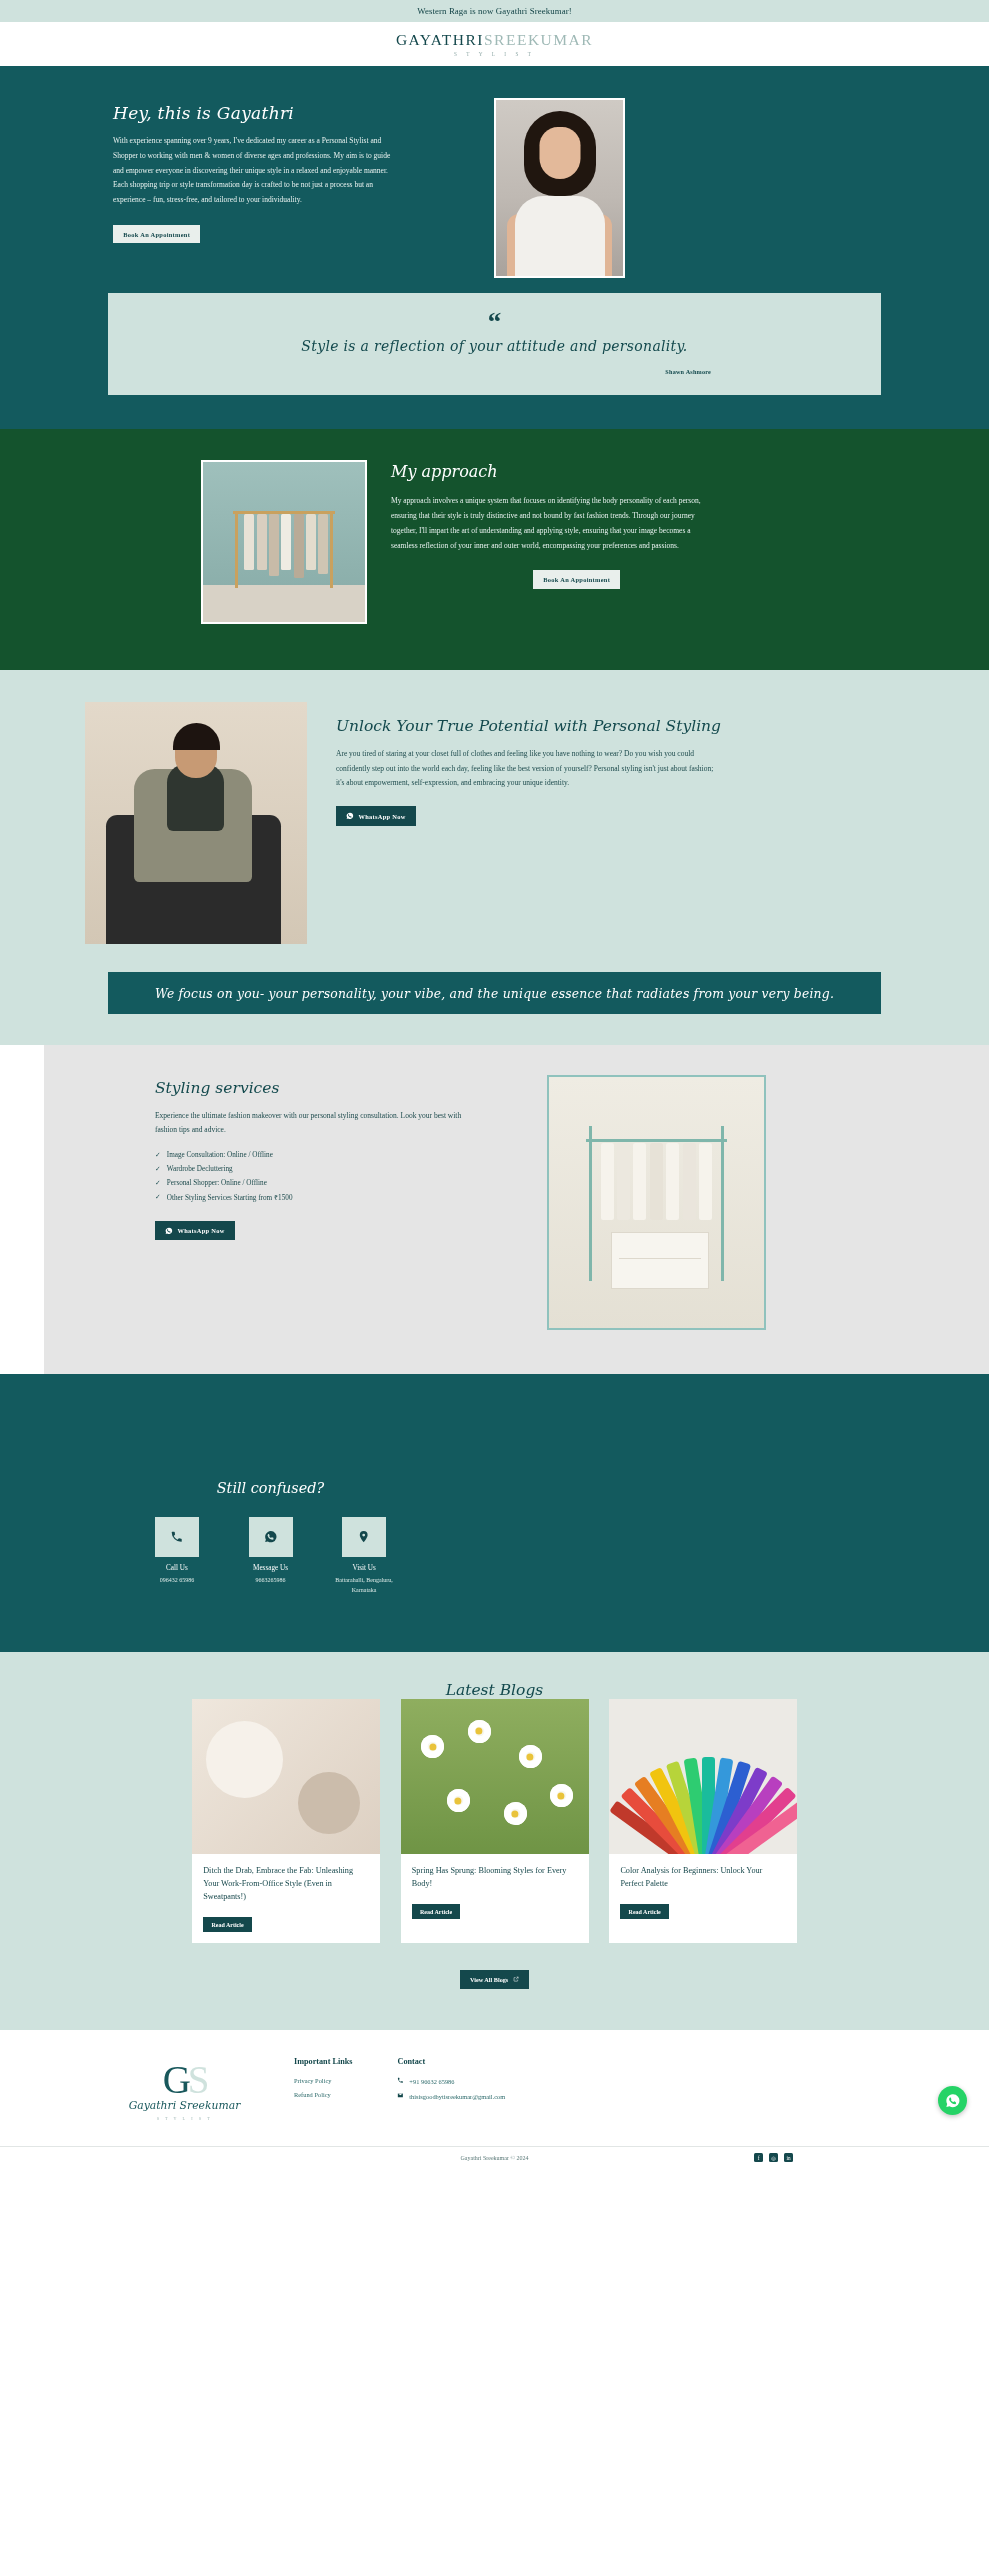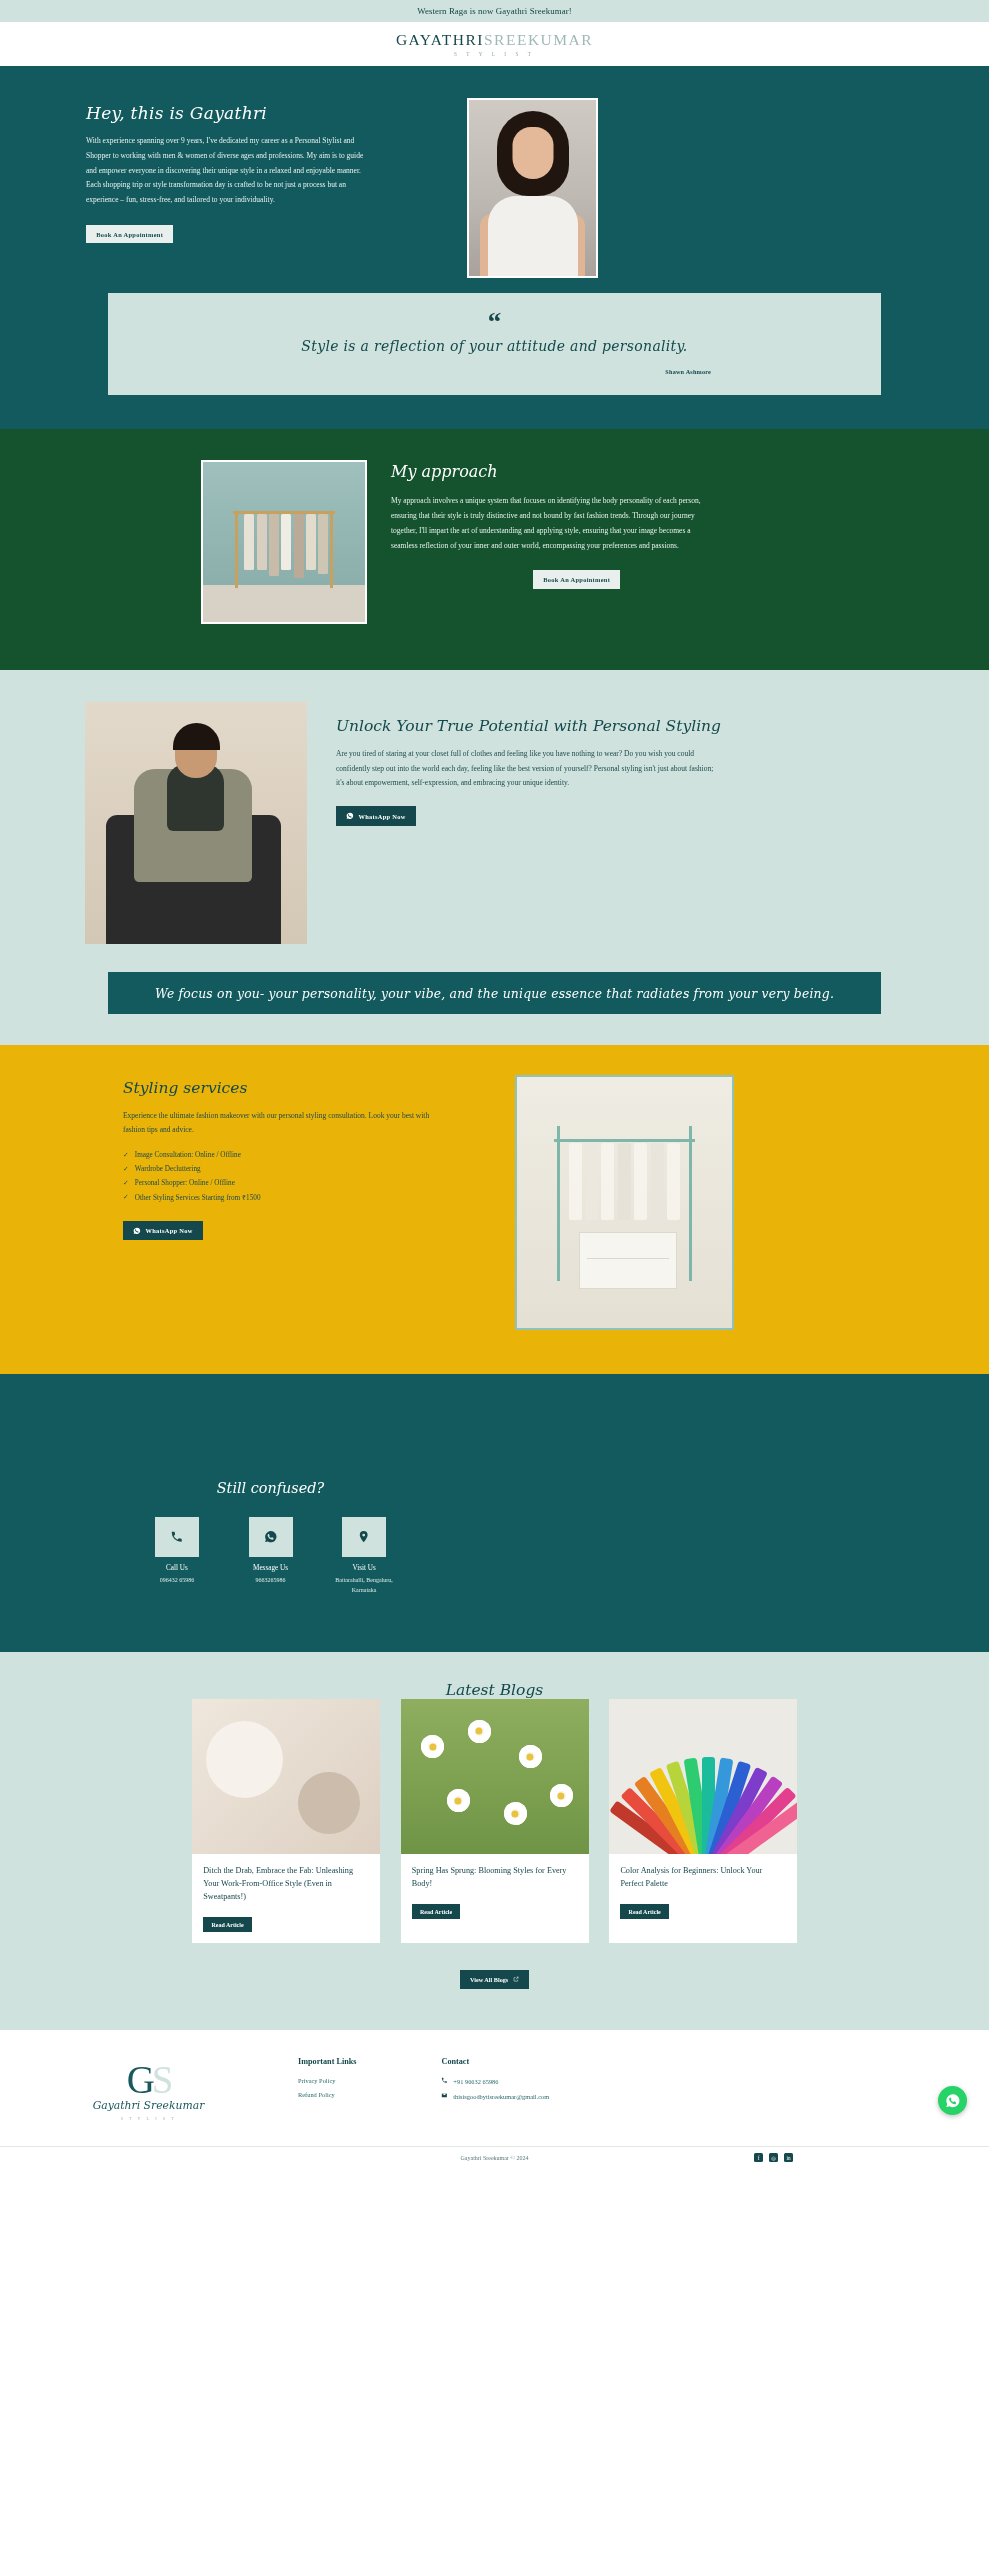--- a/index.html
+++ b/index.html
@@ -45,21 +45,21 @@
     color: #8fa9a7;
     margin-top: 2.1px;
     text-align: center;
   }
 
   
   .hero {
     background: #135a5e;
     padding: 32px 0 34px;
   }
-  .hero-inner { display: flex; gap: 31px; align-items: flex-start; padding-left: 86px; }
+  .hero-inner { display: flex; gap: 31px; align-items: flex-start; padding-left: 113px; }
   .hero-text { width: 319px; color: #ffffff; padding-top: 5.2px; }
   .script {
     font-family: "DejaVu Serif", serif;
     font-style: italic;
     font-weight: normal;
   }
   .hero-title {
     font-size: 17px;
     color: #ffffff;
     margin-bottom: 11.3px;
@@ -192,21 +192,21 @@
   .wa-glyph { width: 7.7px; height: 7.7px; display: inline-block; }
 
   
   .focus-band {
     background: #135a5e; width: 773px; margin: 0 auto;
     padding: 13.4px 0; text-align: center;
   }
   .focus-text { color: #ffffff; font-size: 12.4px; letter-spacing: 0.2px; }
 
   
-  .services { background: #eab308; padding: 30px 12px 44px; }
+  .services { background: #e5e5e5; padding: 30px 0 44px; margin-left: 44px; }
   .services-inner { display: flex; gap: 31px; padding-left: 111px; align-items: flex-start; }
   .services-text { width: 361px; padding-top: 4.1px; }
   .services-title { font-size: 15.5px; color: #13494d; margin-bottom: 11.3px; }
   .services-body { font-size: 7.5px; line-height: 1.95; color: #1c4a4c; width: 330px; }
   .svc-list { list-style: none; margin-top: 13.4px; }
   .svc-list li {
     font-size: 7.2px; color: #1c4a4c; margin-bottom: 5.7px;
     display: flex; align-items: center; gap: 6.2px;
   }
   .tick { color: #14484c; font-size: 6.7px; }
@@ -273,21 +273,21 @@
   }
   .view-all-wrap { text-align: center; margin-top: 27px; }
   .btn-viewall {
     display: inline-flex; align-items: center; gap: 4.6px;
     background: #14484c; color: #ffffff; font-size: 6.2px; font-weight: bold;
     padding: 5.7px 10.3px; border: none; cursor: pointer; font-family: "Liberation Serif", serif;
   }
 
   
   .footer { background: #ffffff; padding: 27px 0 13.4px; }
-  .footer-inner { display: flex; padding-left: 84px; gap: 85px; align-items: flex-start; }
+  .footer-inner { display: flex; padding-left: 120px; gap: 45px; align-items: flex-start; }
   .f-logo { width: 129px; text-align: center; }
   .f-mark { font-size: 39px; color: #cfe2dd; font-family: "Liberation Serif", serif; letter-spacing: -3.1px; }
   .f-mark .g { color: #19585c; }
   .f-name { font-size: 10.8px; color: #19585c; margin-top: -3.1px; }
   .f-sub { font-size: 4.1px; letter-spacing: 2.6px; color: #9bb4b2; margin-top: 3.6px; }
   .f-col-title { font-size: 8.2px; font-weight: bold; color: #15484c; margin-bottom: 11.3px; }
   .f-link { font-size: 6.4px; color: #2d6a6b; margin-bottom: 6.2px; display: block; text-decoration: none; }
   .f-contact-row { font-size: 6.4px; color: #2d6a6b; margin-bottom: 7.2px; display: flex; align-items: center; gap: 5.2px; }
   .footer-bottom {
     border-top: 0.5px solid #e2e6e5; margin-top: 25px; padding: 8.2px 0 3.1px;

